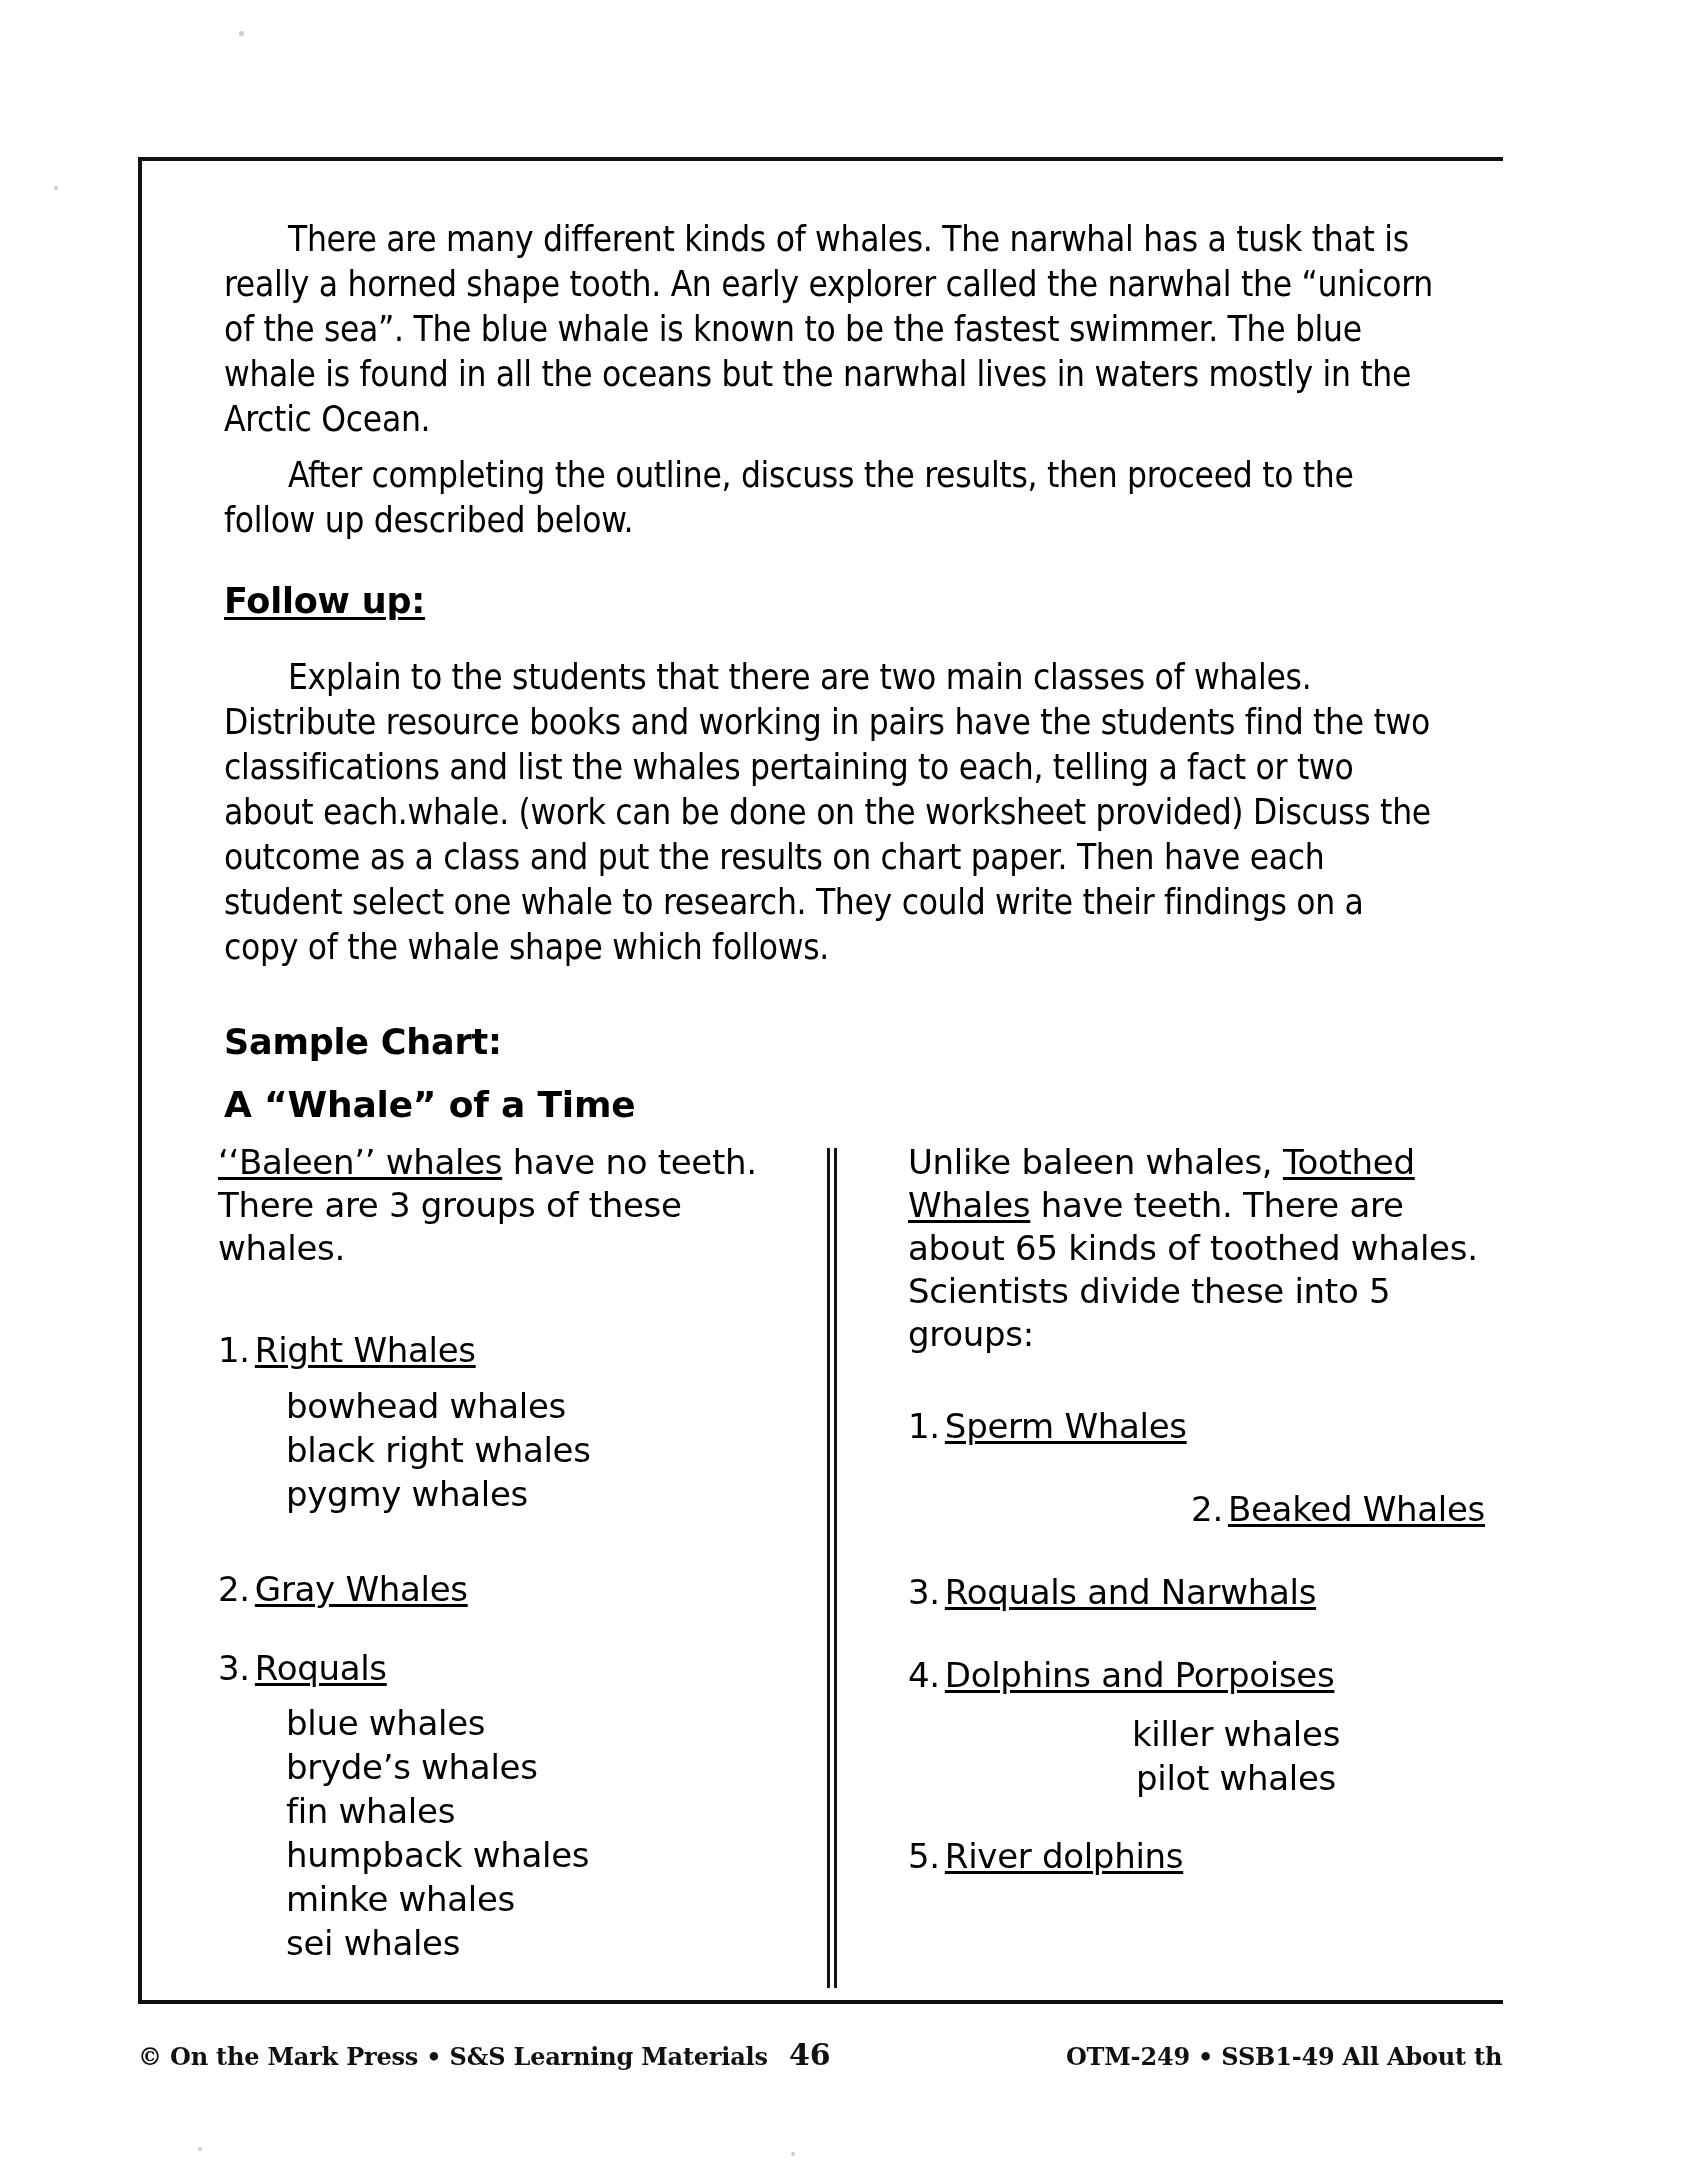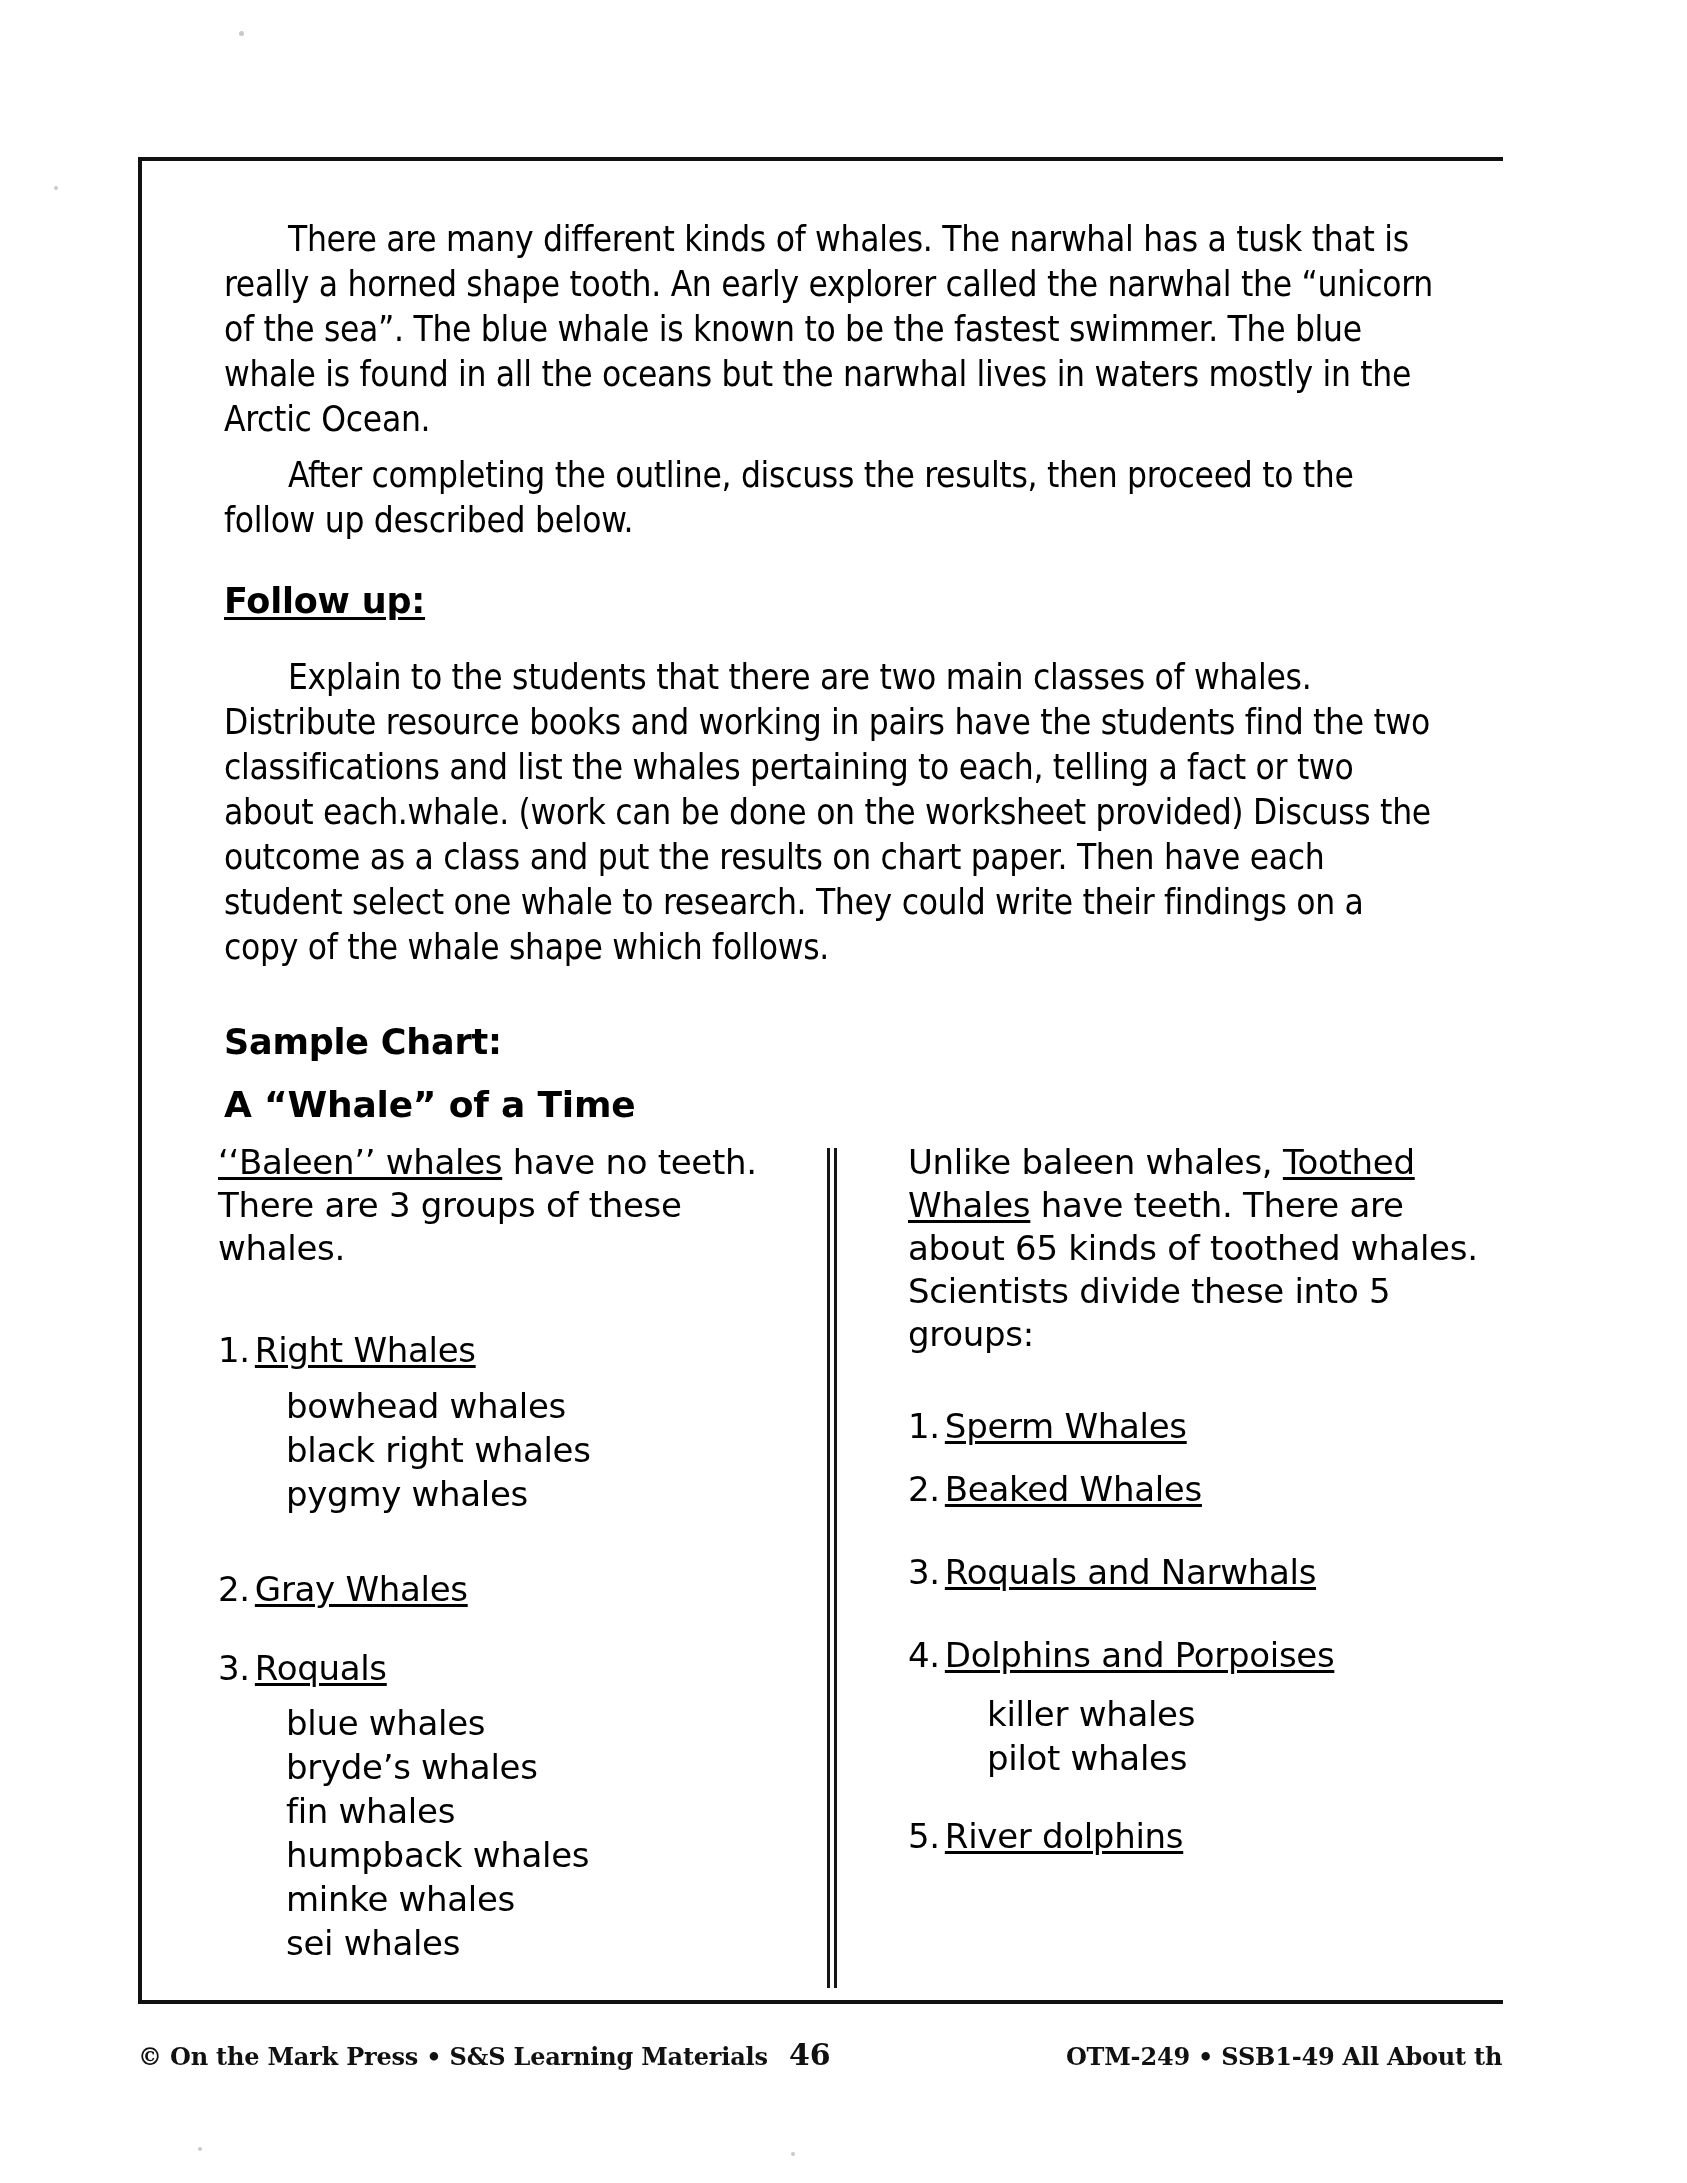--- a/index.html
+++ b/index.html
@@ -229,32 +229,32 @@
 
       <div class="chart-col" id="chart-col-right">
         <div class="col-intro">
           <span>Unlike baleen whales, </span><span class="u">Toothed Whales</span><span> have teeth.  There are about 65 kinds of toothed whales.  Scientists divide these into 5 groups:</span>
         </div>
 
         <div class="num-item" style="margin-top:49px;">
           <span class="num">1.</span><span class="u">Sperm Whales</span>
         </div>
 
-        <div class="num-item" style="margin-top:20px;">
+        <div class="num-item" style="margin-top:40px;text-align:right;">
           <span class="num">2.</span><span class="u">Beaked Whales</span>
         </div>
 
         <div class="num-item" style="margin-top:40px;">
           <span class="num">3.</span><span class="u">Roquals and Narwhals</span>
         </div>
 
         <div class="num-item" style="margin-top:40px;">
           <span class="num">4.</span><span class="u">Dolphins and Porpoises</span>
         </div>
-        <div class="sub-list" style="margin-left:79px; margin-top:15px;">
+        <div class="sub-list" style="margin-left:79px; margin-top:15px;text-align:center;">
           <div>killer whales</div>
           <div>pilot whales</div>
         </div>
 
         <div class="num-item" style="margin-top:35px;">
           <span class="num">5.</span><span class="u">River dolphins</span>
         </div>
       </div>
 
     </div>

